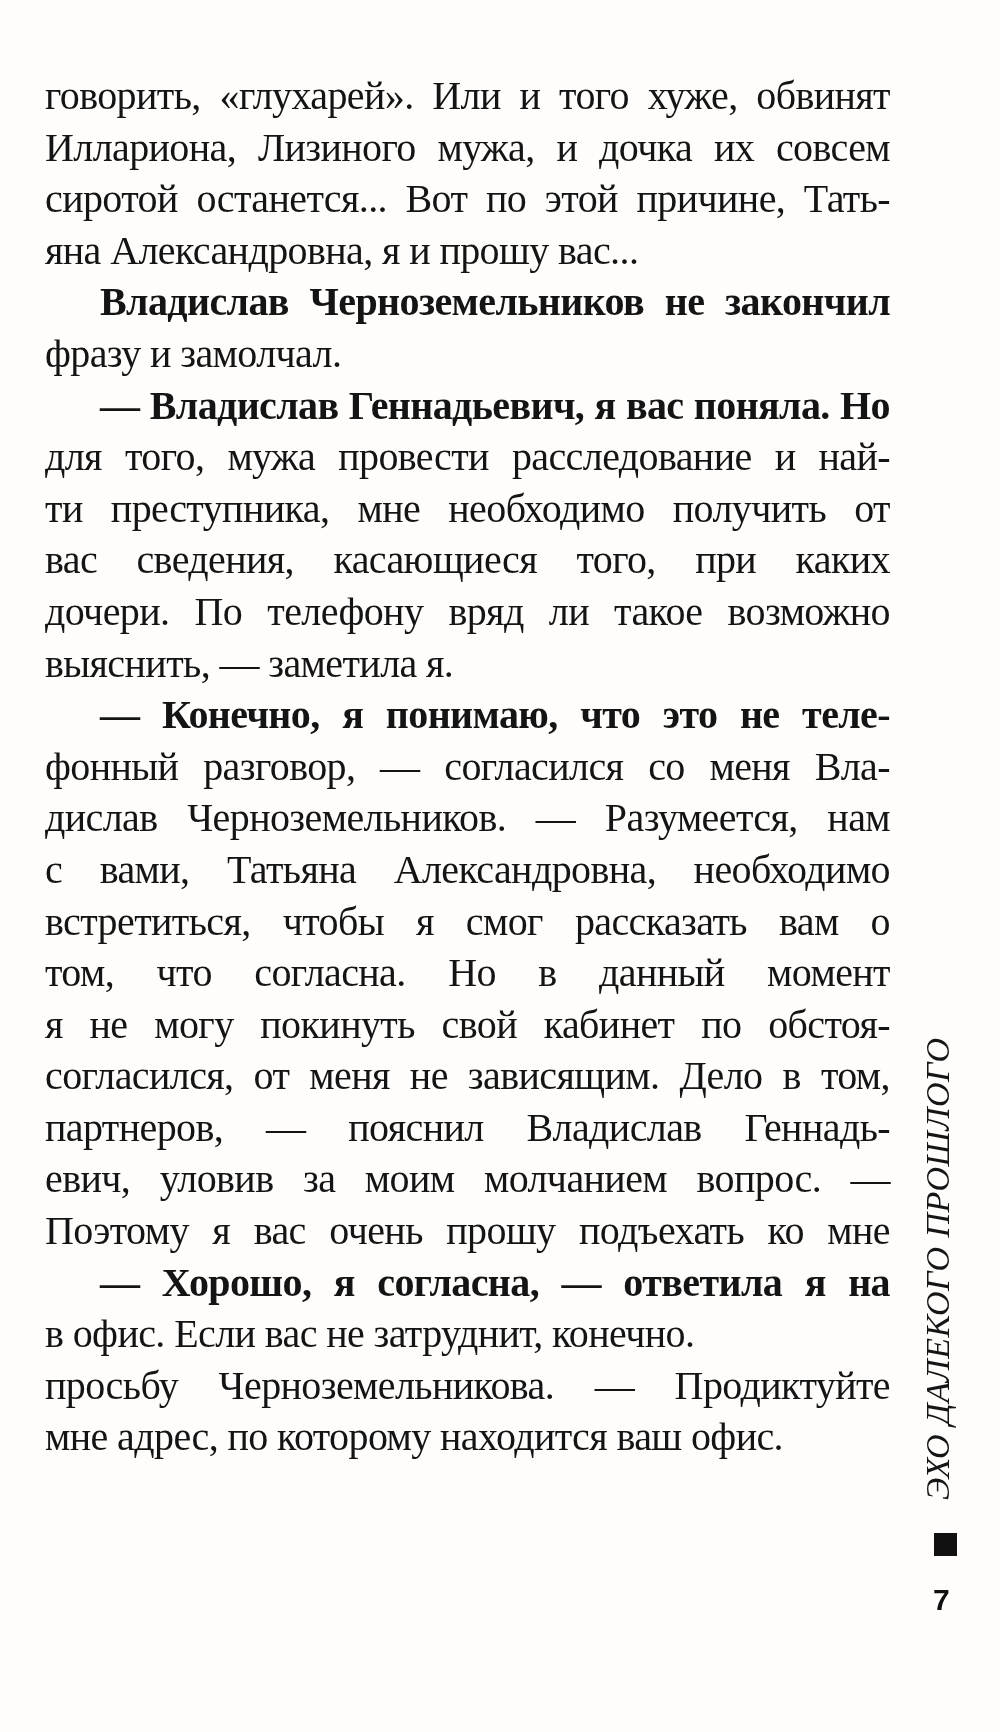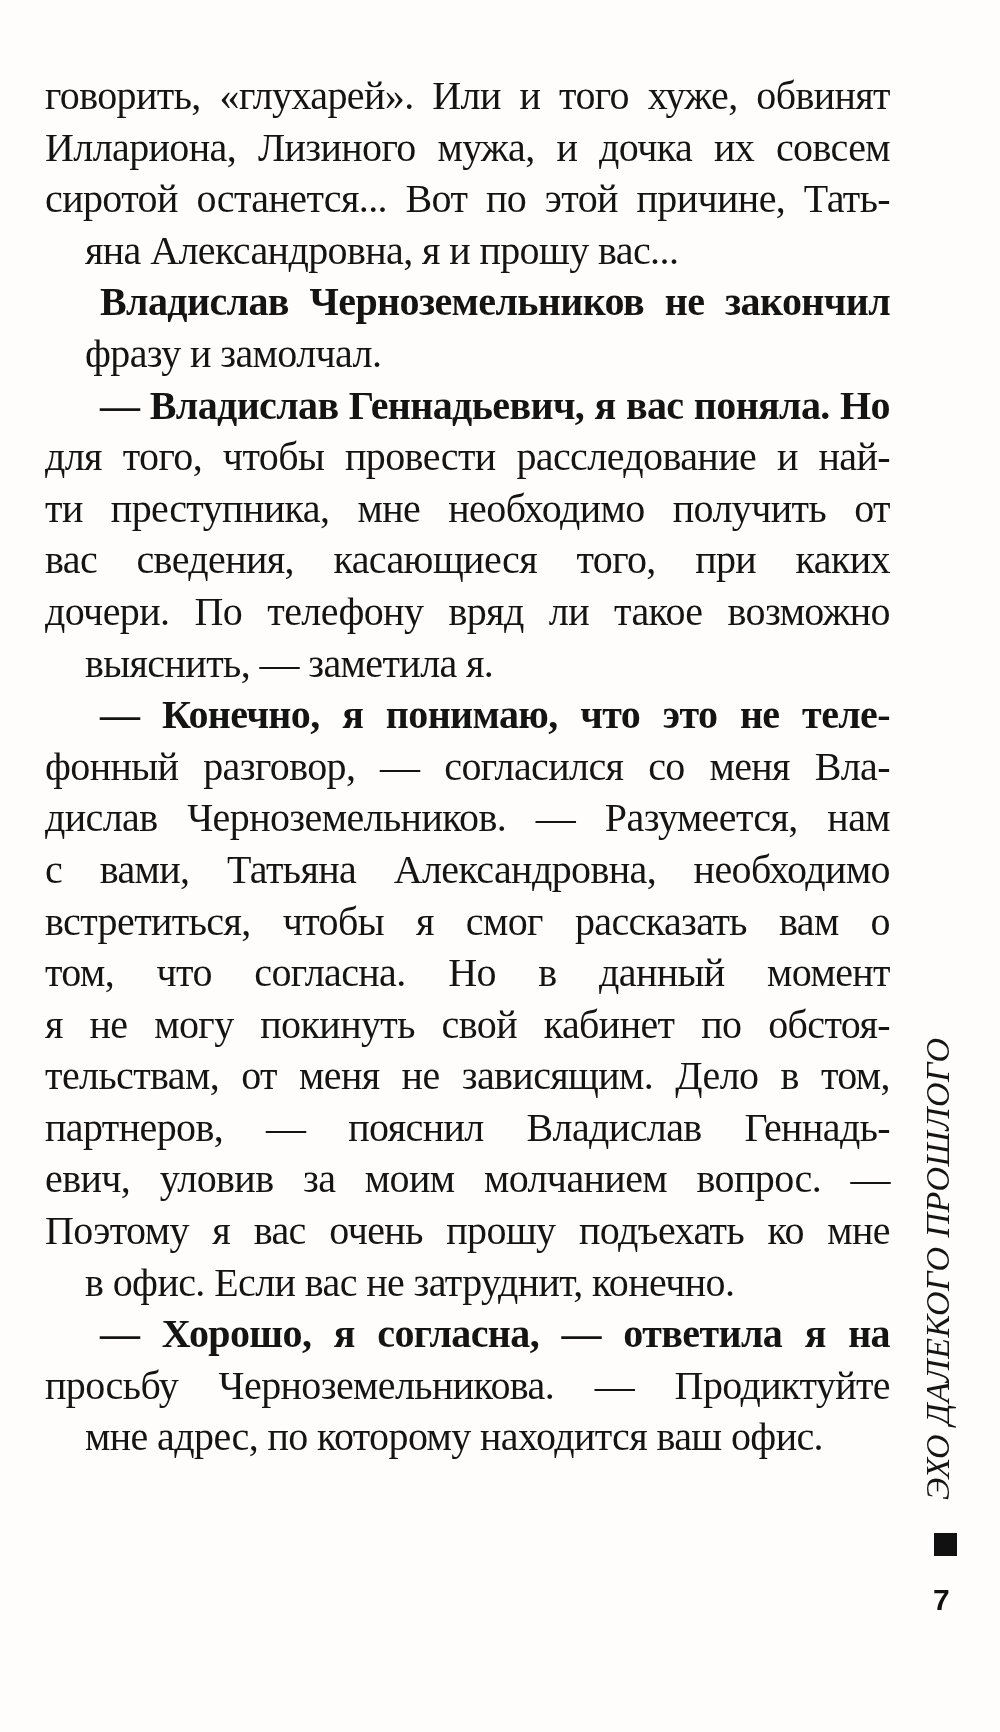--- a/index.html
+++ b/index.html
@@ -35,21 +35,20 @@
       height: 51.6px;
       white-space: nowrap;
       letter-spacing: -0.6px;
       transform-origin: left center;
       text-align: justify;
       text-align-last: justify;
       width: 845px;
     }
     .line.last {
       text-align-last: left;
-      margin-left: 40px;
     }
     .line.indent {
       padding-left: 55px;
       width: 790px;
       font-weight: bold;
     }
     .running-head {
       position: absolute;
       left: 918px;
       top: 1500px;
@@ -87,38 +86,38 @@
 <div class="page">
   <div class="text-block" id="text-block">
 
   <span class="line">говорить, «глухарей». Или и того хуже, обвинят</span>
       <span class="line">Иллариона, Лизиного мужа, и дочка их совсем</span>
       <span class="line">сиротой останется... Вот по этой причине, Тать-</span>
       <span class="line last">яна Александровна, я и прошу вас...</span>
       <span class="line indent">Владислав Черноземельников не закончил</span>
       <span class="line last">фразу и замолчал.</span>
       <span class="line indent">— Владислав Геннадьевич, я вас поняла. Но</span>
-      <span class="line">для того, чтобы провести расследование и най-</span>
+      <span class="line">для того, мужа провести расследование и най-</span>
       <span class="line">ти преступника, мне необходимо получить от</span>
       <span class="line">вас сведения, касающиеся того, при каких</span>
       <span class="line">дочери. По телефону вряд ли такое возможно</span>
       <span class="line last">выяснить, — заметила я.</span>
       <span class="line indent">— Конечно, я понимаю, что это не теле-</span>
       <span class="line">фонный разговор, — согласился со меня Вла-</span>
       <span class="line">дислав Черноземельников. — Разумеется, нам</span>
       <span class="line">с вами, Татьяна Александровна, необходимо</span>
       <span class="line">встретиться, чтобы я смог рассказать вам о</span>
       <span class="line">том, что согласна. Но в данный момент</span>
       <span class="line">я не могу покинуть свой кабинет по обстоя-</span>
-      <span class="line">тельствам, от меня не зависящим. Дело в том,</span>
+      <span class="line">согласился, от меня не зависящим. Дело в том,</span>
       <span class="line">партнеров, — пояснил Владислав Геннадь-</span>
       <span class="line">евич, уловив за моим молчанием вопрос. —</span>
       <span class="line">Поэтому я вас очень прошу подъехать ко мне</span>
+      <span class="line indent">— Хорошо, я согласна, — ответила я на</span>
       <span class="line last">в офис. Если вас не затруднит, конечно.</span>
-      <span class="line indent">— Хорошо, я согласна, — ответила я на</span>
       <span class="line">просьбу Черноземельникова. — Продиктуйте</span>
       <span class="line last">мне адрес, по которому находится ваш офис.</span>
     </div>
 
   <div class="running-head">ЭХО ДАЛЕКОГО ПРОШЛОГО</div>
   <div class="head-marker"></div>
   <div class="page-number">7</div>
 </div>
 
 </body></html>

